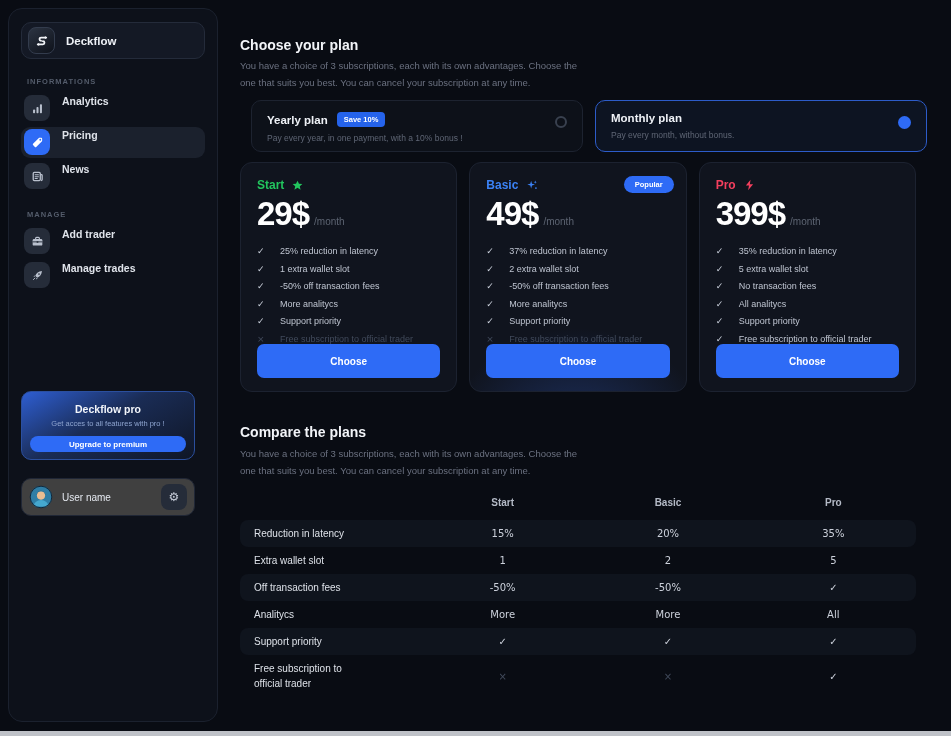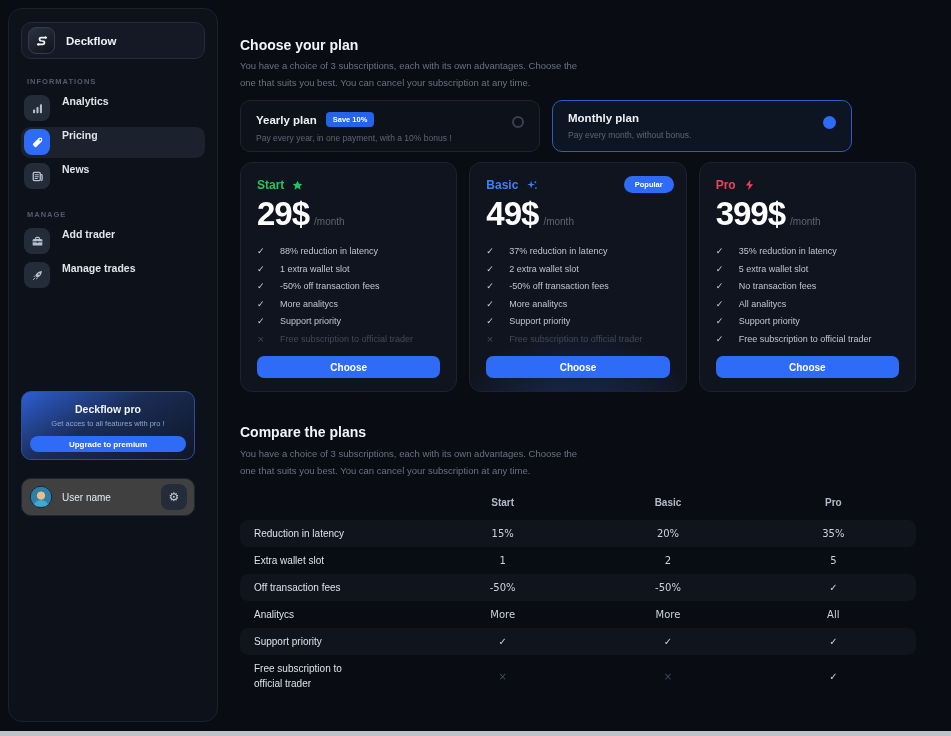--- a/index.html
+++ b/index.html
@@ -73,21 +73,21 @@
   .gear-glyph { font-family:"DejaVu Sans", sans-serif; font-size:12px; color:#c6ccd8; }
   
   .main { position:absolute; left:240px; top:0; width:676px; height:736px; }
   .sec-title { position:absolute; font-size:14px; font-weight:bold; color:#f2f4f8; }
   .sec-desc {
     position:absolute; width:348px; font-size:9.5px; color:#6b7180; line-height:1.75;
   }
   .choose-title { top:37px; }
   .choose-desc { top:58px; }
   
-  .billing-row { position:absolute; top:100px; left:0; width:612px; height:52px; display:flex; gap:12px; }
+  .billing-row { position:absolute; top:100px; left:11px; width:676px; height:52px; display:flex; gap:12px; }
   .billing-card {
     flex:1; position:relative; border:1px solid #1d2330; background:#0d1119;
     border-radius:10px; padding:11px 15px; cursor:pointer;
   }
   .billing-card.selected { border:1px solid #2d5cc9; background:#0d1422; }
   .billing-title { font-size:11.5px; font-weight:bold; color:#eef1f6; display:flex; align-items:center; gap:9px; }
   .save-badge {
     background:#2563eb; color:#fff; font-size:7.5px; font-weight:bold;
     padding:3px 7px; border-radius:4px;
   }
@@ -113,21 +113,21 @@
   }
   .price-row { margin-top:3px; display:flex; align-items:baseline; gap:5px; }
   .price { font-size:33px; font-weight:bold; letter-spacing:-1px; color:#ffffff; }
   .period { font-size:10px; color:#5d6472; }
   .features { list-style:none; margin-top:13px; }
   .features li { display:flex; align-items:center; gap:13px; margin-bottom:7.5px; }
   .f-mark { font-family:"DejaVu Sans", sans-serif; font-size:9px; color:#cdd3de; width:10px; }
   .f-text { font-size:9px; color:#bfc5d1; }
   .features li.excluded .f-mark, .features li.excluded .f-text { color:#414a5b; }
   .choose-btn {
-    position:absolute; left:16px; right:16px; bottom:13px; height:22px;
+    position:absolute; left:16px; right:16px; bottom:13px; height:34px;
     background:#2e6bf6; border:none; border-radius:7px; color:#fff;
     font-size:10px; font-weight:bold; cursor:pointer; font-family:inherit;
   }
   
   .compare-title { top:424px; }
   .compare-desc { top:446px; }
   .compare-table { position:absolute; top:490px; left:0; width:676px; }
   .c-header, .c-row {
     display:grid; grid-template-columns:180px 1fr 1fr 1fr; align-items:center;
   }
@@ -280,21 +280,21 @@
         </svg>
       </div>
       <div class="price-row">
         <span class="price">29$</span>
         <span class="period">/month</span>
       </div>
       <ul class="features">
 
           <li>
             <span class="f-mark">✓</span>
-            <span class="f-text">88% reduction in latency</span>
+            <span class="f-text">25% reduction in latency</span>
           </li>
 
           <li>
             <span class="f-mark">✓</span>
             <span class="f-text">1 extra wallet slot</span>
           </li>
 
           <li>
             <span class="f-mark">✓</span>
             <span class="f-text">-50% off transaction fees</span>

